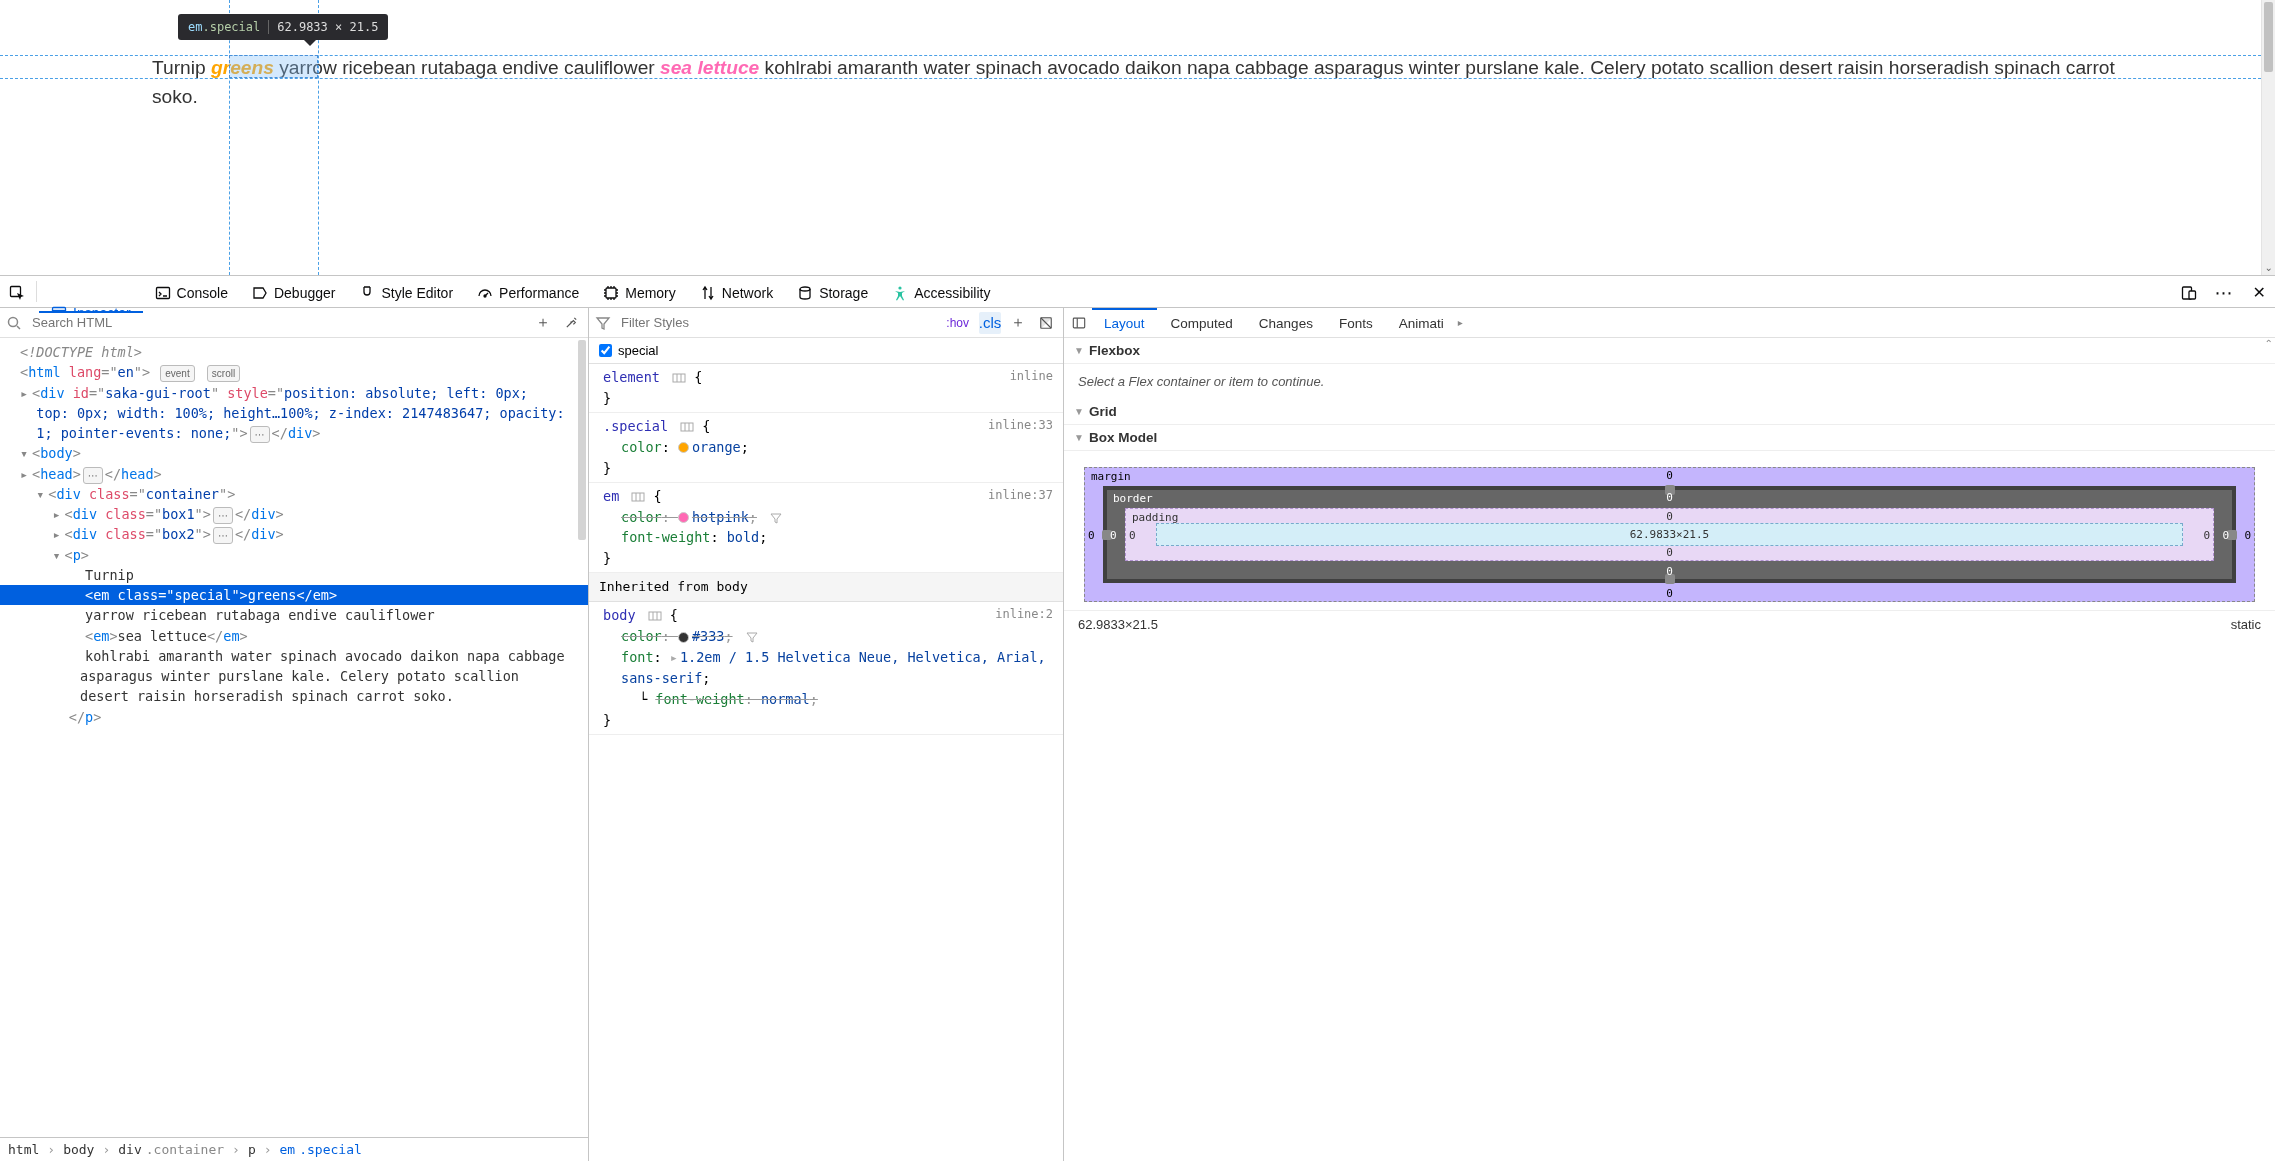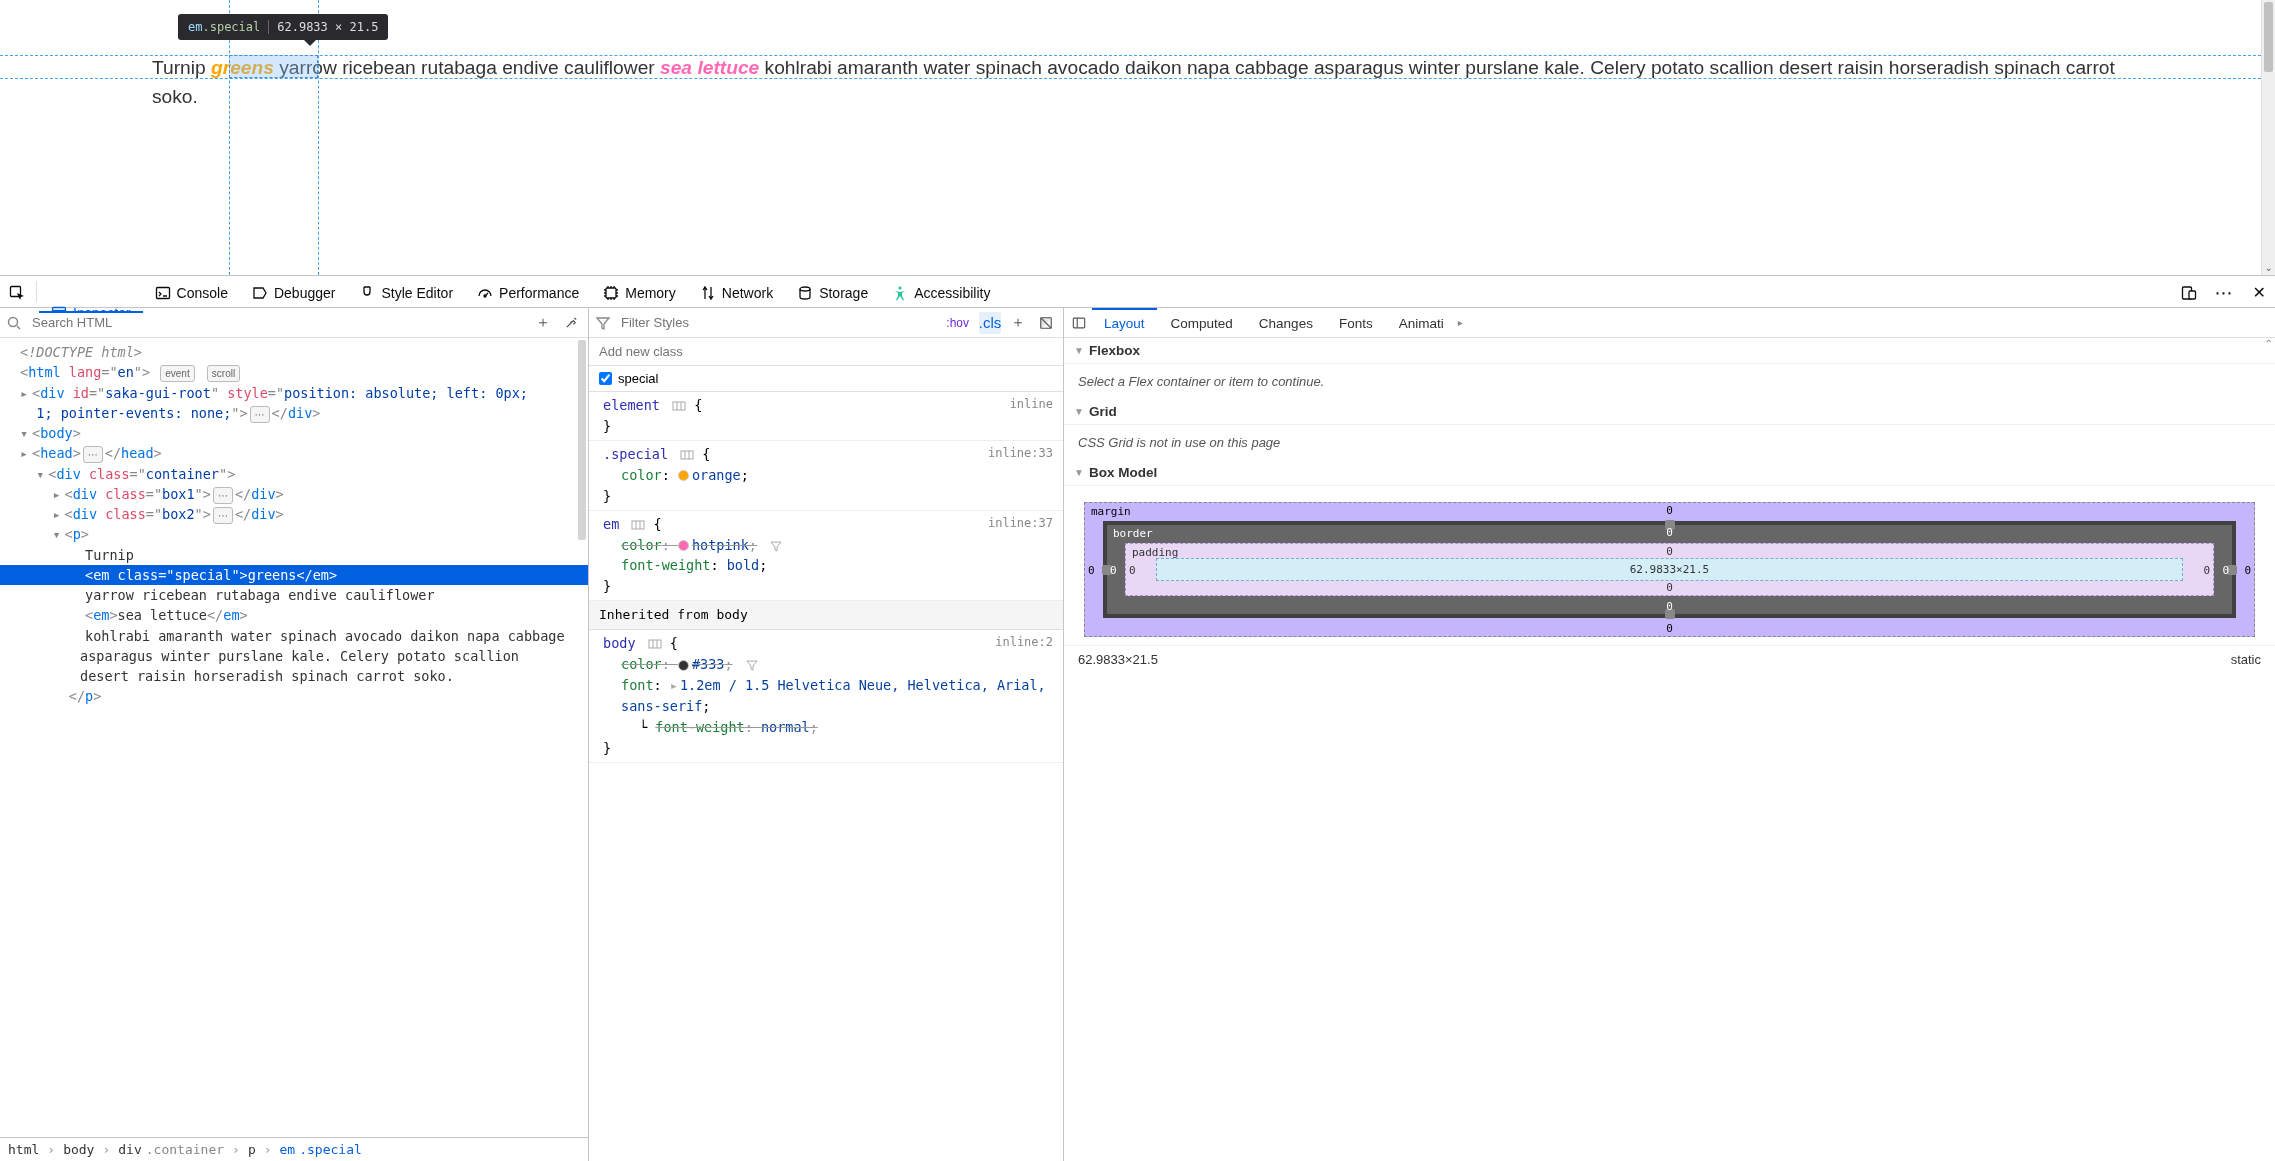--- a/index.html
+++ b/index.html
@@ -249,20 +249,21 @@
         <div class="small-btn">
           <svg width="15" height="15" viewBox="0 0 16 16" fill="none" stroke="currentColor" stroke-width="1.3">
               <path d="M3 13l5-5m0 0l2-2 2 2-2 2m-2-2L7 7m4-4l2 2"></path>
             </svg>
         </div>
       </div>
       <div class="markup">
         <div class="markup-line"><span class="doctype">&lt;!DOCTYPE html&gt;</span></div>
         <div class="markup-line"><span class="punct">&lt;</span><span class="tag">html</span> <span class="attr">lang</span><span class="punct">="</span><span class="val">en</span><span class="punct">"&gt;</span> <span class="badge">event</span> <span class="badge">scroll</span></div>
         <div class="markup-line"><span class="twisty">▸</span><span class="punct">&lt;</span><span class="tag">div</span> <span class="attr">id</span><span class="punct">="</span><span class="val">saka-gui-root</span><span class="punct">"</span> <span class="attr">style</span><span class="punct">="</span><span class="val">position: absolute; left: 0px;</span></div>
+        <div class="markup-line">  <span class="val">top: 0px; width: 100%; height…100%; z-index: 2147483647; opacity:</span></div>
         <div class="markup-line">  <span class="val">1; pointer-events: none;</span><span class="punct">"&gt;</span><span class="badge">⋯</span><span class="punct">&lt;/</span><span class="tag">div</span><span class="punct">&gt;</span></div>
         <div class="markup-line"><span class="twisty">▾</span><span class="punct">&lt;</span><span class="tag">body</span><span class="punct">&gt;</span></div>
         <div class="markup-line"><span class="twisty">▸</span><span class="punct">&lt;</span><span class="tag">head</span><span class="punct">&gt;</span><span class="badge">⋯</span><span class="punct">&lt;/</span><span class="tag">head</span><span class="punct">&gt;</span></div>
         <div class="markup-line">  <span class="twisty">▾</span><span class="punct">&lt;</span><span class="tag">div</span> <span class="attr">class</span><span class="punct">="</span><span class="val">container</span><span class="punct">"&gt;</span></div>
         <div class="markup-line">    <span class="twisty">▸</span><span class="punct">&lt;</span><span class="tag">div</span> <span class="attr">class</span><span class="punct">="</span><span class="val">box1</span><span class="punct">"&gt;</span><span class="badge">⋯</span><span class="punct">&lt;/</span><span class="tag">div</span><span class="punct">&gt;</span></div>
         <div class="markup-line">    <span class="twisty">▸</span><span class="punct">&lt;</span><span class="tag">div</span> <span class="attr">class</span><span class="punct">="</span><span class="val">box2</span><span class="punct">"&gt;</span><span class="badge">⋯</span><span class="punct">&lt;/</span><span class="tag">div</span><span class="punct">&gt;</span></div>
         <div class="markup-line">    <span class="twisty">▾</span><span class="punct">&lt;</span><span class="tag">p</span><span class="punct">&gt;</span></div>
         <div class="markup-line">        <span class="txt">Turnip</span></div>
         <div class="markup-line sel">        <span class="punct">&lt;</span><span class="tag">em</span> <span class="attr">class</span><span class="punct">="</span><span class="val">special</span><span class="punct">"&gt;</span><span class="txt">greens</span><span class="punct">&lt;/</span><span class="tag">em</span><span class="punct">&gt;</span></div>
         <div class="markup-line">        <span class="txt">yarrow ricebean rutabaga endive cauliflower</span></div>
@@ -301,21 +302,20 @@
         <span class="small-btn">＋</span>
         <span class="small-btn">
           <svg width="14" height="14" viewBox="0 0 16 16" fill="none" stroke="currentColor" stroke-width="1.3">
               <rect x="2" y="2" width="12" height="12" rx="1"></rect>
               <path d="M2 2l12 12"></path>
               <path d="M2 14V2h12z" fill="currentColor" opacity=".15"></path>
             </svg>
         </span>
       </div>
       <div class="cls-panel">
-        <input class="cls-input" placeholder="Add new class" style="">
         <div class="cls-row">
             <input type="checkbox" checked="" style=""> 
             <span>special</span>
           </div>
       </div>
       <div class="rules">
         <div class="rule">
           <span class="rule-src">inline</span>
           <span class="sel-txt">element</span> <span class="small-ico">
               <svg viewBox="0 0 14 14" fill="none" stroke="currentColor">
@@ -390,21 +390,20 @@
       <div class="layout-sections">
         <div class="acc-hdr">
             <span class="acc-twisty">▼</span>
             <span>Flexbox</span>
           </div>
         <div class="acc-body">Select a Flex container or item to continue.</div>
         <div class="acc-hdr">
             <span class="acc-twisty">▼</span>
             <span>Grid</span>
           </div>
-        <div class="acc-body">CSS Grid is not in use on this page</div>
         <div class="acc-hdr">
             <span class="acc-twisty">▼</span>
             <span>Box Model</span>
           </div>
         <div class="box-model">
           <div class="bm-layer bm-margin">
             <span class="bm-label">margin</span>
             <span class="bm-val bm-top">0</span>
             <span class="bm-val bm-bottom">0</span>
             <span class="bm-val bm-left">0</span>

